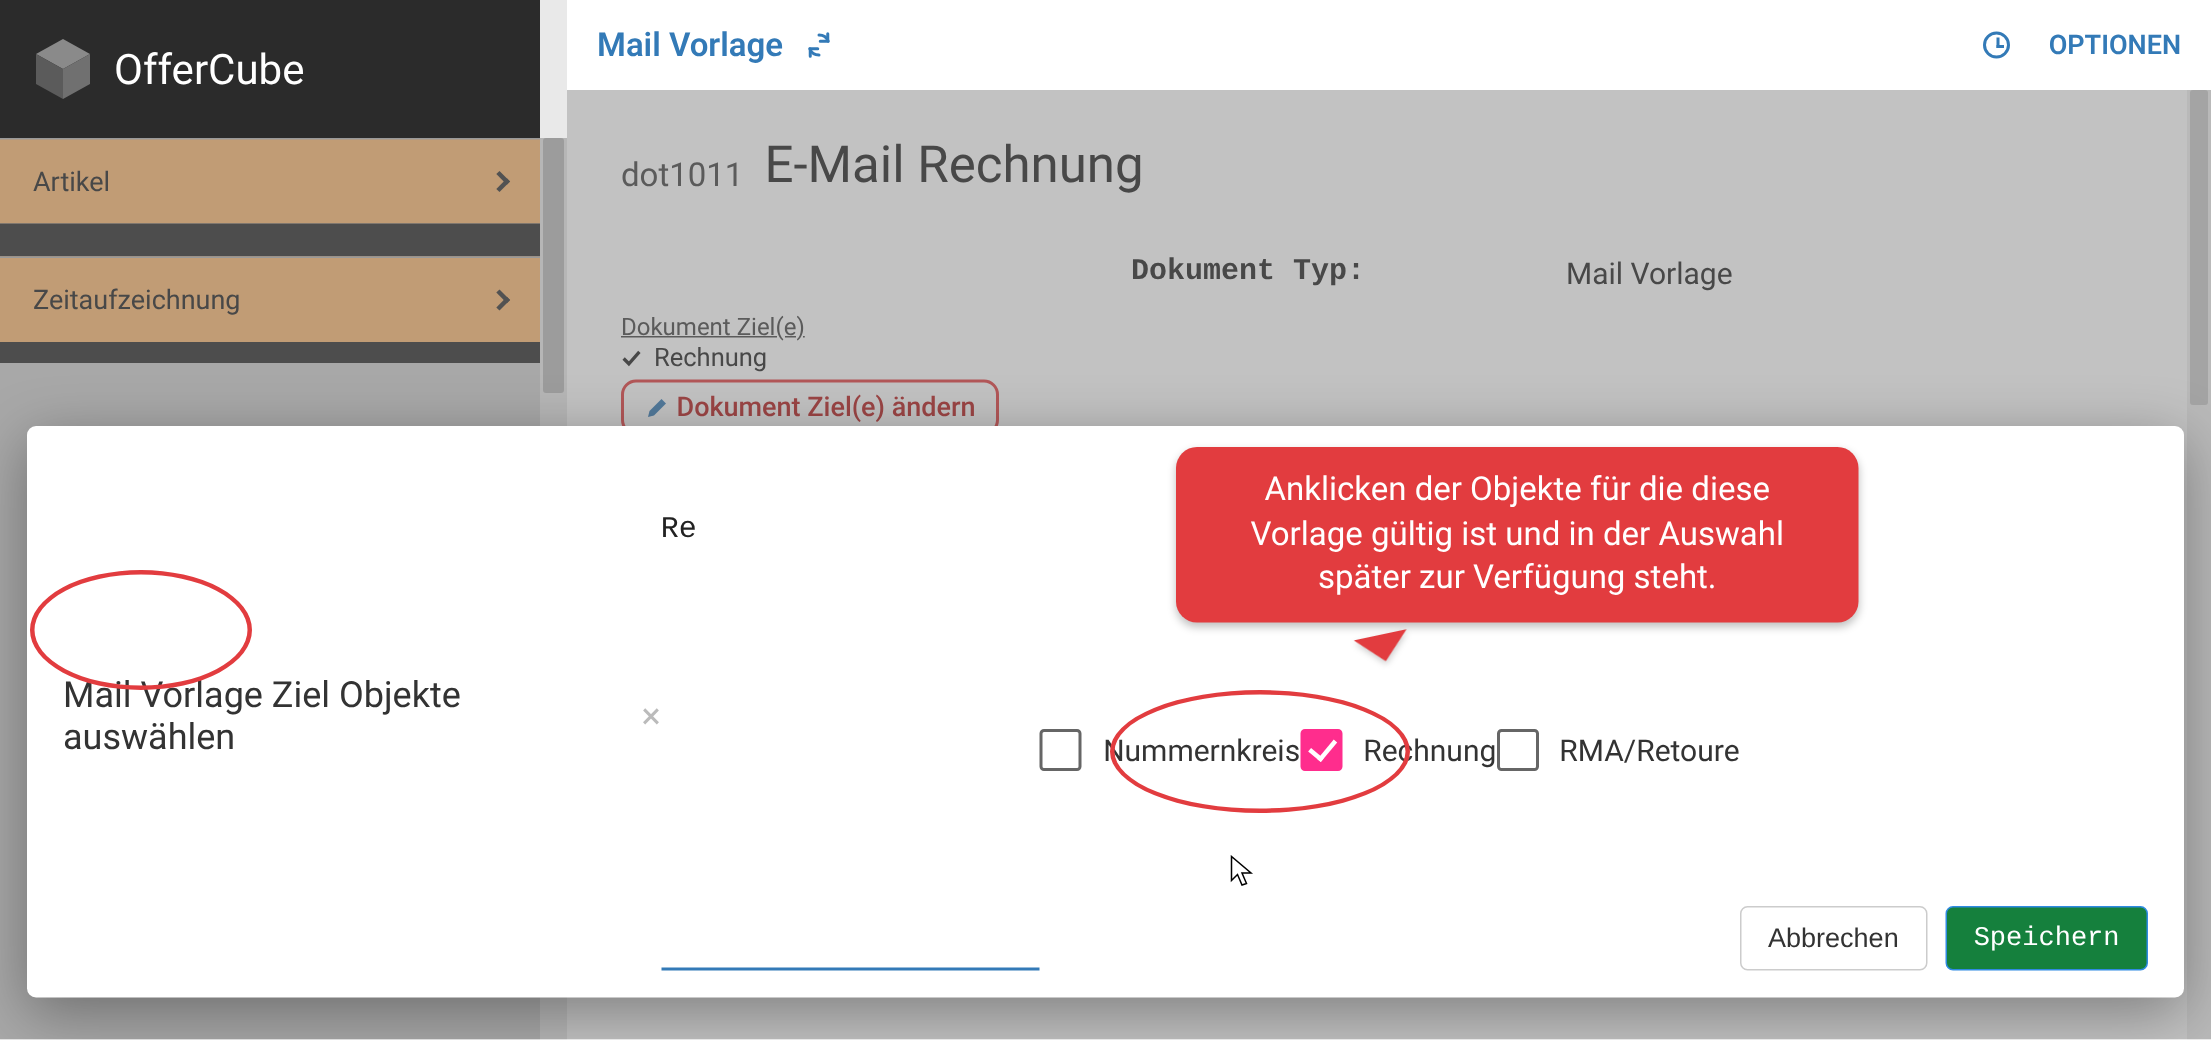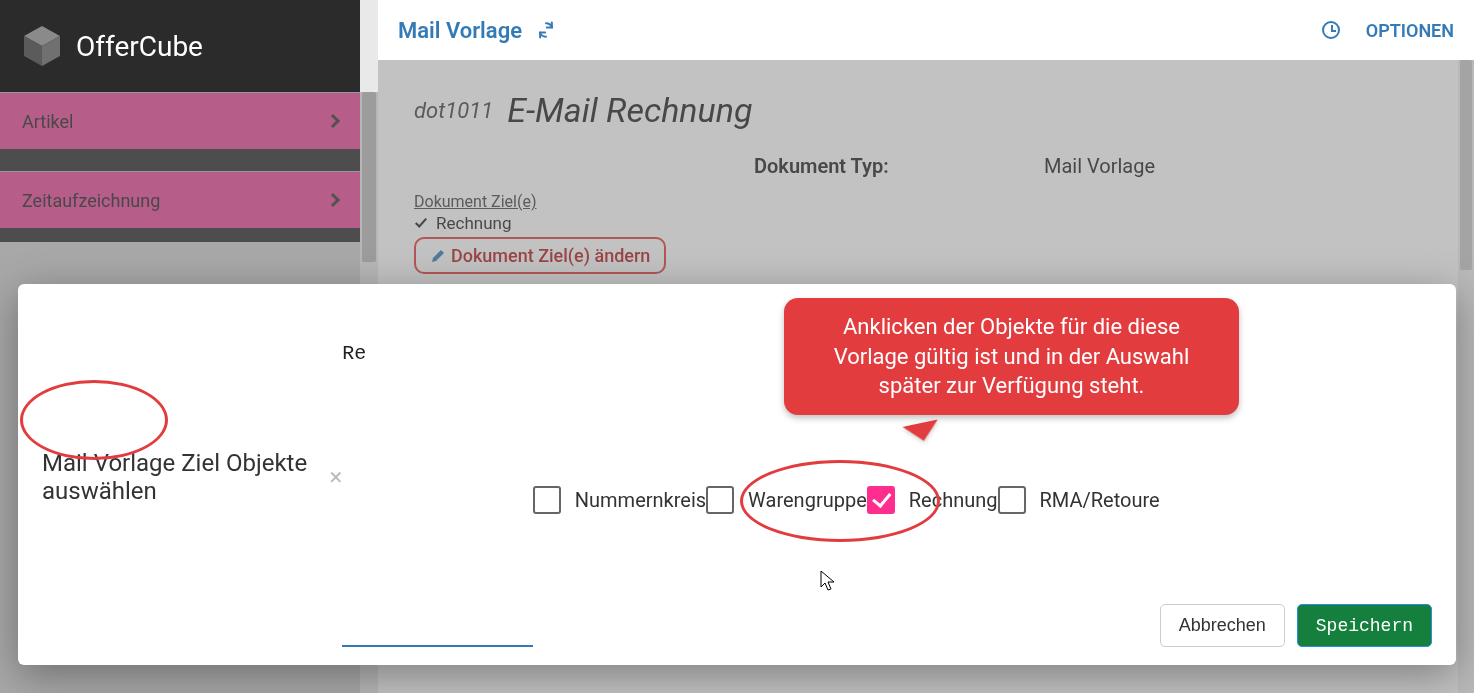--- a/index.html
+++ b/index.html
@@ -3,45 +3,45 @@
 <meta charset="utf-8">
 <style>
   * { box-sizing: border-box; margin: 0; padding: 0; }
   html, body { width: 1474px; height: 693px; font-family: -apple-system, BlinkMacSystemFont, "Segoe UI", Roboto, Arial, sans-serif; overflow: hidden; background: #fff; }
   .app { display: flex; width: 100%; height: 100%; position: relative; border-radius: 31px; }
 
   
   .sidebar { width: 360px; background: #d0d0d0; display: flex; flex-direction: column; }
   .brand { background: #2b2b2b; height: 92px; display: flex; align-items: center; padding-left: 20px; color: #fff; gap: 12px; }
   .brand span { font-size: 28px; font-weight: 400; }
-  .side-item { height: 57px; display: flex; align-items: center; justify-content: space-between; padding: 0 22px; background: #ec4899; color: #222; font-size: 18px; border-top: 1px solid #b5b5b5; cursor: pointer; }
+  .side-item { height: 57px; display: flex; align-items: center; justify-content: space-between; padding: 0 22px; background: #fdba74; color: #222; font-size: 18px; border-top: 1px solid #b5b5b5; cursor: pointer; }
   .side-sep { height: 16px; background: #2b2b2b; }
   .side-sep.small { height: 3px; }
 
   
   .scroll-rail { width: 18px; background: #e9e9e9; position: relative; }
   .scroll-thumb { position: absolute; top: 92px; left: 2px; width: 14px; height: 170px; background: #bbb; border-radius: 2px; }
 
   
   .main { flex: 1; background: #fff; display: flex; flex-direction: column; }
   .topbar { height: 60px; display: flex; align-items: center; justify-content: space-between; padding: 0 20px; }
   .topbar-left { display: flex; align-items: center; gap: 14px; color: #337ab7; font-size: 22px; font-weight: 600; }
   .topbar-right { display: flex; align-items: center; gap: 26px; color: #337ab7; font-size: 18px; font-weight: 600; }
   .clock-icon { width: 18px; height: 18px; border: 2px solid #337ab7; border-radius: 50%; position: relative; }
   .clock-icon::before { content:""; position:absolute; left:7px; top:2px; width:2px; height:7px; background:#337ab7; }
   .clock-icon::after { content:""; position:absolute; left:7px; top:7px; width:5px; height:2px; background:#337ab7; }
 
   .content-scroll { flex: 1; position: relative; }
   .page-card { position: absolute; top: 0; left: 0; right: 16px; background: #fff; padding: 30px 36px; }
-  .page-title { display: flex; align-items: center; gap: 14px; margin-bottom: 24px; font-style: italic; }
+  .page-title { display: flex; align-items: flex-end; gap: 14px; margin-bottom: 40px; }
   .page-title .code { font-size: 22px; color: #444; }
   .page-title .name { font-size: 34px; color: #222; }
   .doc-row { display: flex; margin-bottom: 14px; }
   .doc-row .lbl { width: 340px; }
-  .doc-row .lbl2 { width: 290px; font-weight: 600; font-size: 20px; color: #222; }
+  .doc-row .lbl2 { width: 290px; font-weight: 600; font-size: 20px; color: #222; font-family: Liberation Mono, monospace; }
   .doc-row .val { font-size: 20px; color: #222; }
   .doc-ziel-label { font-size: 16px; color: #444; text-decoration: underline; margin-bottom: 2px; }
   .doc-ziel-value { font-size: 17px; color: #222; display: flex; align-items: center; gap: 8px; }
   .edit-link-wrap { margin-top: 4px; }
   .edit-link { display: inline-flex; align-items: center; gap: 5px; padding: 6px 14px; border: 2px solid #e23c3f; border-radius: 10px; color: #b91c1c; font-size: 18px; font-weight: 500; cursor: pointer; }
   .content-rail { position: absolute; top: 0; right: 0; width: 16px; height: 100%; background: #efefef; }
   .content-thumb { position: absolute; top: 0; left: 2px; width: 12px; height: 210px; background: #c8c8c8; border-radius: 2px; }
 
   
   .overlay { position: absolute; inset: 0; background: rgba(120,120,120,0.45); }
@@ -173,24 +173,20 @@
     <div class="search-area">
       <input class="search-input" type="text" value="Re" style="">
     </div>
 
     <div class="checks">
       <div class="check-col">
         <span class="cb"></span>
         <span>Nummernkreis</span>
       </div>
       <div class="check-col">
-        <span class="cb"></span>
-        <span>Warengruppe</span>
-      </div>
-      <div class="check-col">
         <span class="cb checked"></span>
         <span>Rechnung</span>
       </div>
       <div class="check-col">
         <span class="cb"></span>
         <span>RMA/Retoure</span>
       </div>
     </div>
 
     <div class="modal-foot">

